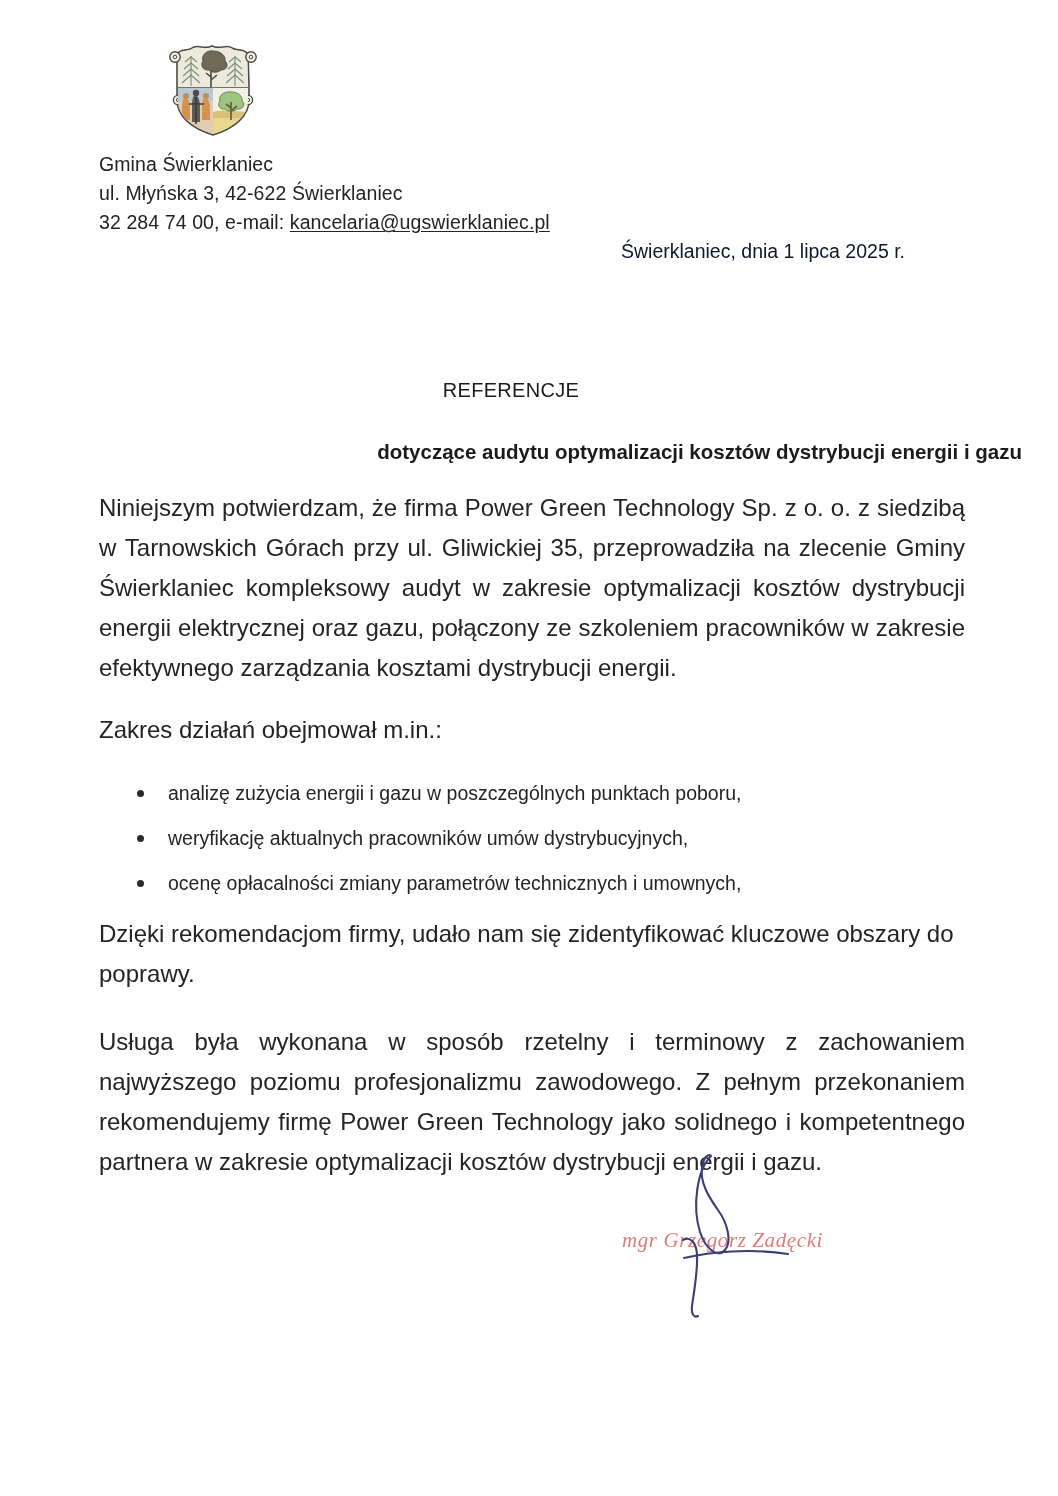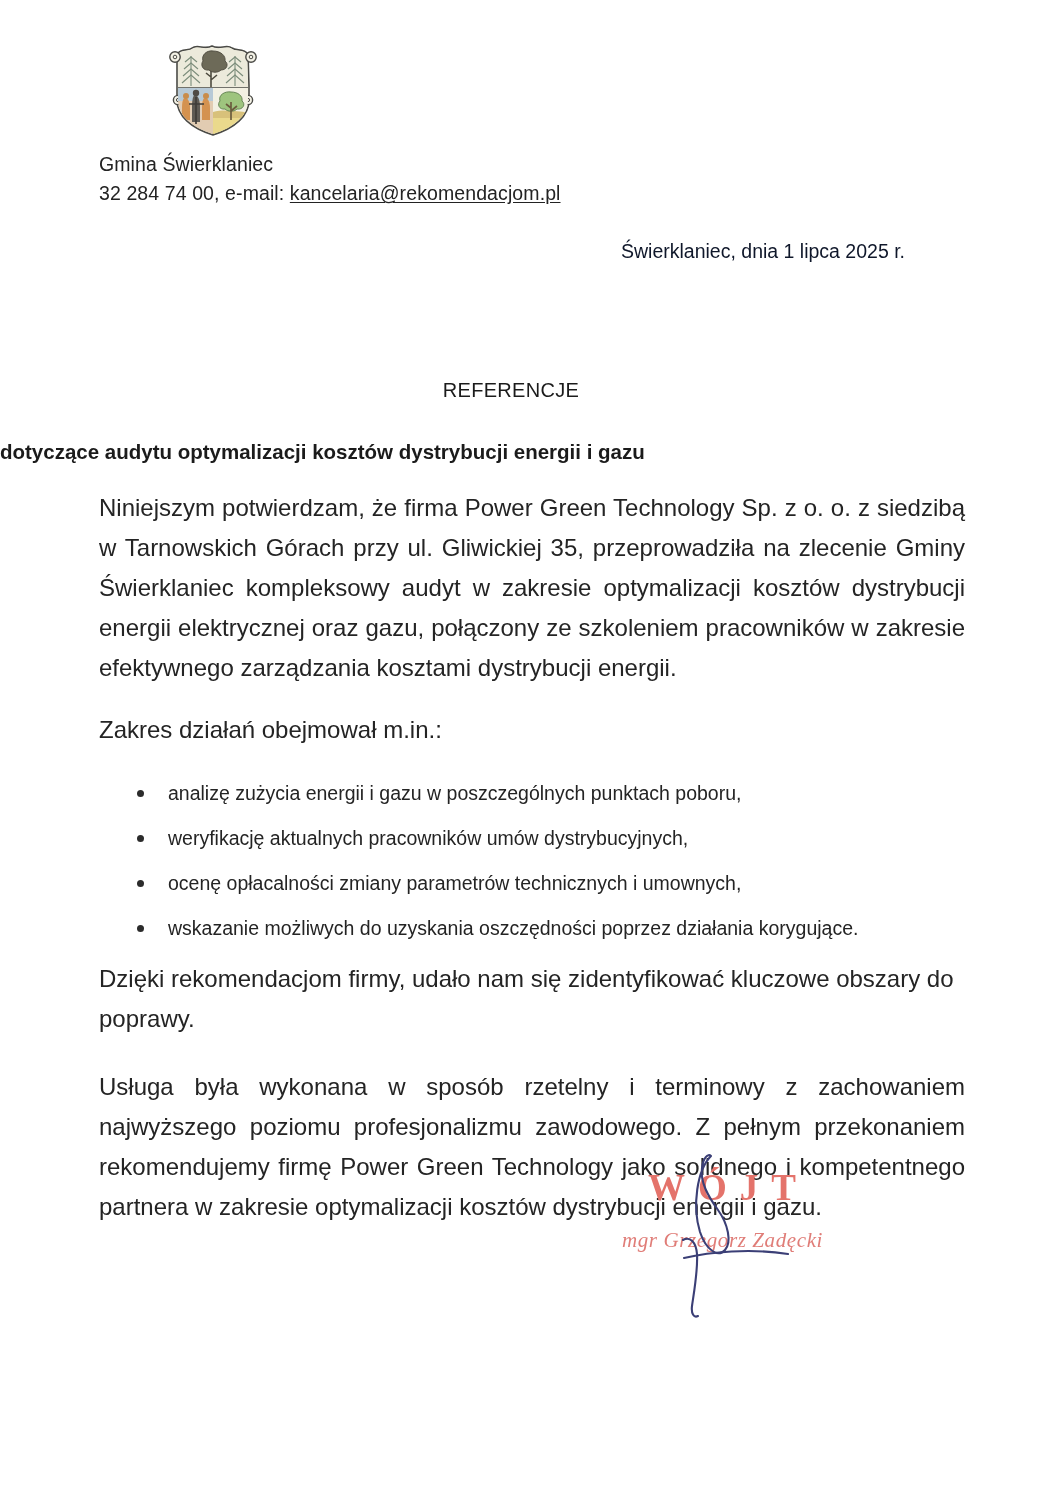--- a/index.html
+++ b/index.html
@@ -66,21 +66,21 @@
     font-size: 20px;
     font-weight: normal;
     letter-spacing: .3px;
     color: #1b1b1b;
   }
   .doc-subtitle {
     position: absolute;
     left: 0;
     right: 0;
     top: 440px;
-    text-align: left;
+    text-align: right;
     font-size: 20.5px;
     font-weight: bold;
     color: #1b1b1b;
   }
 
   
   .body-block {
     position: absolute;
     left: 99px;
     top: 488px;
@@ -236,46 +236,45 @@
         <path d="M52 72 C62 69 78 71 89 73 L89 78 L52 78 Z" fill="#d8c17a"></path>
 
         <path d="M70 52 C77 52 82 56 81 61 C85 64 82 70 76 69 C73 72 67 72 64 69
                  C58 70 56 64 59 61 C57 55 64 51 70 52 Z" fill="#9ec47e" stroke="#5f7d4e" stroke-width="0.9"></path>
         <path d="M70 62 L70 80 M70 68 L65 64 M70 71 L76 66" stroke="#6b5b3e" stroke-width="1.7" fill="none"></path>
       </g>
     </svg>
 
     <div class="org-lines">
       <div class="org-line">Gmina Świerklaniec</div>
-      <div class="org-line"><span>32 284 74 00, e-mail: </span><span class="email-link">kancelaria@rekomendacjom.pl</span></div>
+      <div class="org-line">ul. Młyńska 3, 42-622 Świerklaniec</div>
+      <div class="org-line"><span>32 284 74 00, e-mail: </span><span class="email-link">kancelaria@ugswierklaniec.pl</span></div>
     </div>
   </div>
 
   <div class="date-line">Świerklaniec, dnia 1 lipca 2025 r.</div>
 
   <div class="doc-title">REFERENCJE</div>
   <div class="doc-subtitle">dotyczące audytu optymalizacji kosztów dystrybucji energii i gazu</div>
 
   <div class="body-block">
     <p class="para intro">Niniejszym potwierdzam, że firma Power Green Technology Sp. z o. o. z siedzibą w Tarnowskich Górach przy ul. Gliwickiej 35, przeprowadziła na zlecenie Gminy Świerklaniec kompleksowy audyt w zakresie optymalizacji kosztów dystrybucji energii elektrycznej oraz gazu, połączony ze szkoleniem pracowników w zakresie efektywnego zarządzania kosztami dystrybucji energii.</p>
     <p class="para lead single">Zakres działań obejmował m.in.:</p>
 
     <ul class="scope">
       <li>analizę zużycia energii i gazu w poszczególnych punktach poboru,</li>
       <li>weryfikację aktualnych pracowników umów dystrybucyjnych,</li>
       <li>ocenę opłacalności zmiany parametrów technicznych i umownych,</li>
-      <li>wskazanie możliwych do uzyskania oszczędności poprzez działania korygujące.</li>
     </ul>
 
     <p class="para single">Dzięki rekomendacjom firmy, udało nam się zidentyfikować kluczowe obszary do poprawy.</p>
     <p class="para">Usługa była wykonana w sposób rzetelny i terminowy z zachowaniem najwyższego poziomu profesjonalizmu zawodowego. Z pełnym przekonaniem rekomendujemy firmę Power Green Technology jako solidnego i kompetentnego partnera w zakresie optymalizacji kosztów dystrybucji energii i gazu.</p>
   </div>
 
   <div class="signature-area">
-    <div class="stamp-title">WÓJT</div>
     <div class="stamp-name">mgr Grzegorz Zadęcki</div>
     <svg class="ink" width="150" height="180" viewBox="0 0 150 180">
       <g fill="none" stroke="#3b3f76" stroke-width="2.1" stroke-linecap="round" stroke-linejoin="round">
         <path d="M41 10 C27 24 22 60 30 86 C36 104 48 112 55 104 C62 96 58 78 48 64
                  C38 50 30 36 32 22 C33 12 38 7 41 10 Z"></path>
         <path d="M13 94 C20 90 26 96 27 108 C28 124 24 146 22 160 C21 168 24 172 28 170"></path>
         <path d="M14 112 C40 106 80 102 118 108"></path>
       </g>
     </svg>
   </div>

